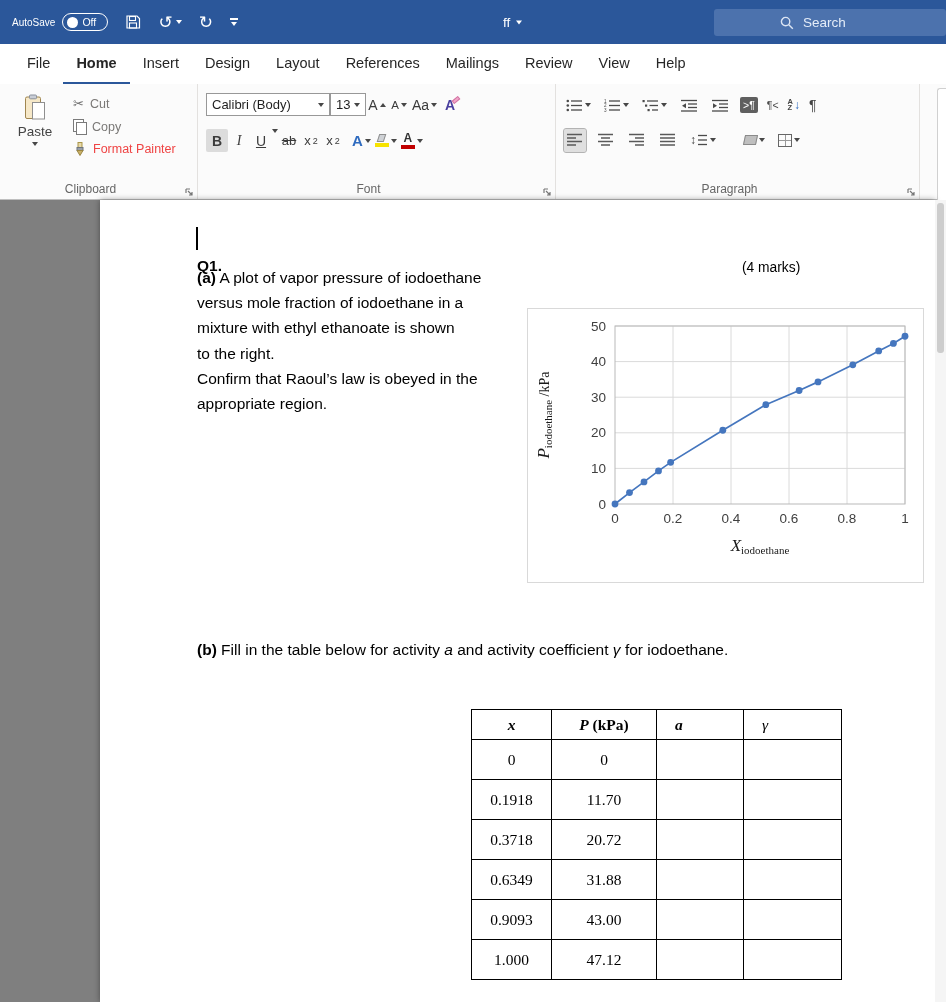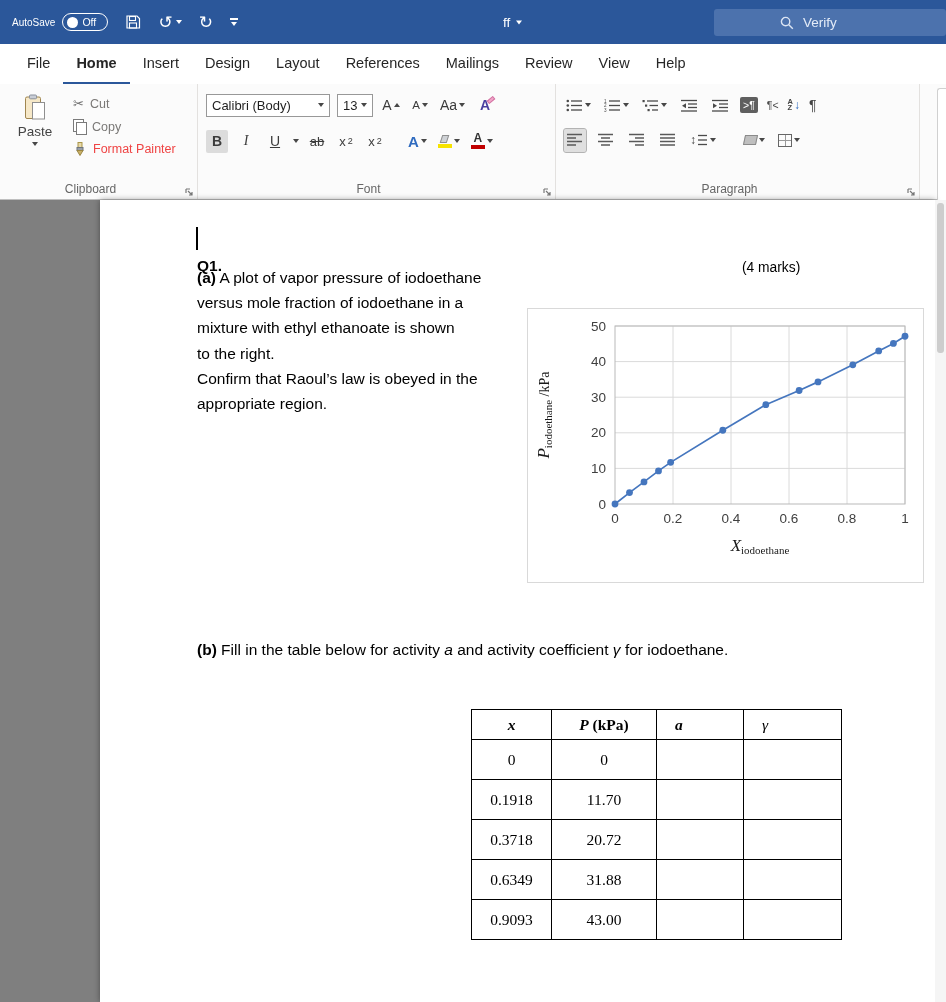--- a/index.html
+++ b/index.html
@@ -41,21 +41,21 @@
   .clip-col{display:flex;flex-direction:column;gap:8px;margin-top:3px;}
   .small-btn{display:flex;align-items:center;gap:6px;font-size:12.5px;color:#7a7876;white-space:nowrap;cursor:pointer;}
   .small-btn.fp{color:#ef4444;}
   .sc{font-size:13px;color:#6f6f6f;}
   .copy-ic{position:relative;width:13px;height:15px;display:inline-block;}
   .copy-ic::before{content:"";position:absolute;left:0;top:0;width:9px;height:11px;background:#fff;border:1px solid #7a7a7a;}
   .copy-ic::after{content:"";position:absolute;left:3px;top:3px;width:9px;height:11px;background:#fff;border:1px solid #7a7a7a;}
 
   
   .fontgrp{width:358px;}
-  .frow{display:flex;align-items:center;gap:7px;margin-bottom:12px;height:24px;}
+  .frow{display:flex;align-items:flex-start;margin-bottom:12px;height:24px;}
   .combo{height:23px;border:1px solid #989898;background:#fff;display:flex;align-items:center;justify-content:space-between;padding:0 5px;font-size:13px;color:#1f1f1f;cursor:pointer;gap:4px;}
   .combo.name{width:124px;}
   .combo.size{width:36px;}
   .rbtn{min-width:22px;height:23px;display:inline-flex;align-items:center;justify-content:center;gap:2px;font-size:14px;color:#3b3b3b;cursor:pointer;border-radius:2px;padding:0 2px;}
   .rbtn.bbox{background:#dcdcdc;}
   .rbtn.sel{background:#dfdfdf;outline:1px solid #b3b3b3;}
   .bold-g{font-weight:700;}
   .ital-g{font-style:italic;font-family:"Liberation Serif",serif;}
   .und-g{text-decoration:underline;}
   .strike-g{text-decoration:line-through;font-size:13px;}
@@ -144,21 +144,21 @@
   </span>
   <span class="doc-title">
     <span>ff</span>
     <span class="caret w"></span>
   </span>
   <div class="searchbox">
     <svg width="14" height="14" viewBox="0 0 14 14">
       <circle cx="5.6" cy="5.6" r="4.2" fill="none" stroke="#dce5f3" stroke-width="1.4"></circle>
       <line x1="8.8" y1="8.8" x2="12.8" y2="12.8" stroke="#dce5f3" stroke-width="1.4"></line>
     </svg>
-    <span>Verify</span>
+    <span>Search</span>
   </div>
 </div>
 
 <nav class="tabrow">
   <div class="tab">File</div>
   <div class="tab active">Home</div>
   <div class="tab">Insert</div>
   <div class="tab">Design</div>
   <div class="tab">Layout</div>
   <div class="tab">References</div>
@@ -501,19 +501,25 @@
         <td>31.88</td>
         <td></td>
         <td></td>
       </tr>
       <tr class="data">
         <td>0.9093</td>
         <td>43.00</td>
         <td></td>
         <td></td>
       </tr>
+      <tr class="data">
+        <td>1.000</td>
+        <td>47.12</td>
+        <td></td>
+        <td></td>
+      </tr>
     </tbody>
       </table>
   </div>
   <div class="scrollstrip">
     <div class="thumb"></div>
   </div>
 </div>
 
 </body></html>

